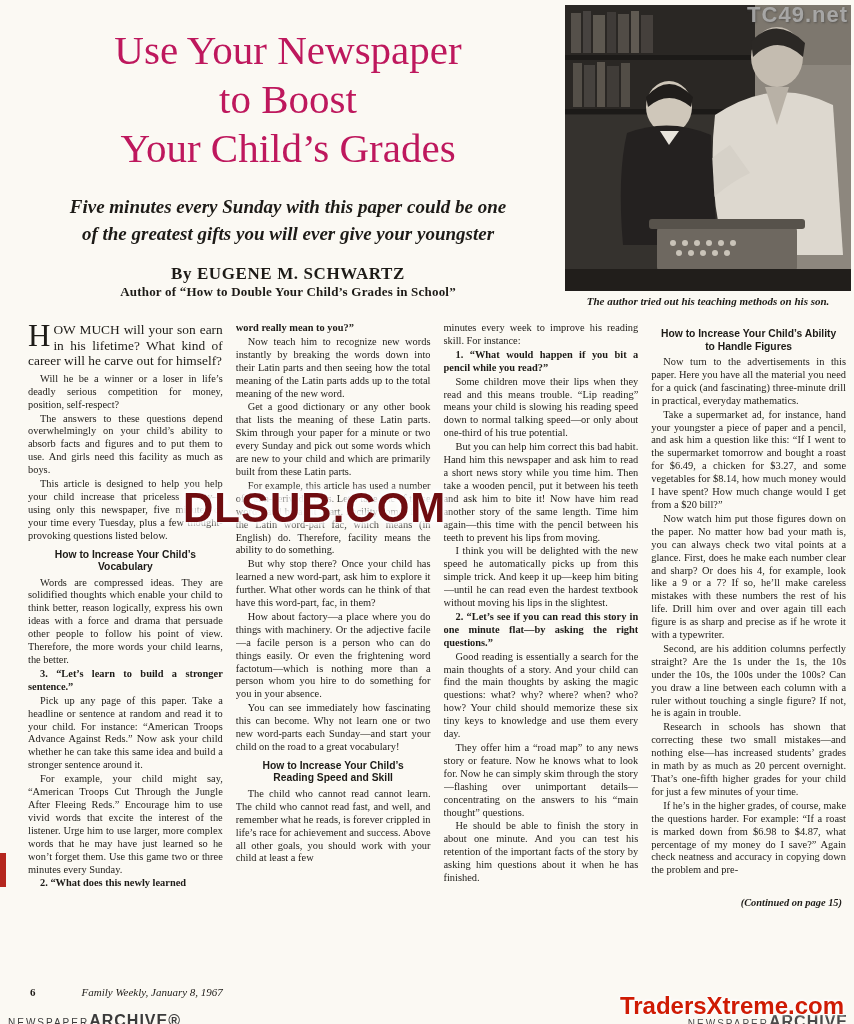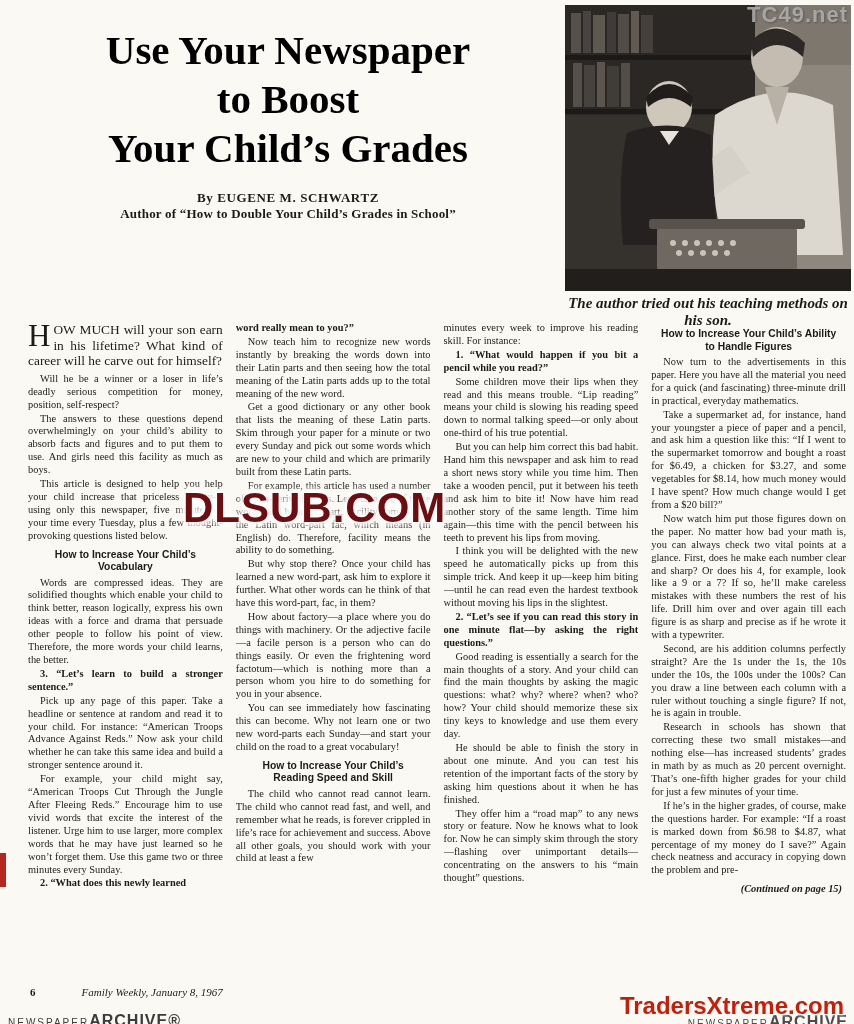--- a/index.html
+++ b/index.html
@@ -4,42 +4,42 @@
 <style>
   * { margin:0; padding:0; box-sizing:border-box; }
   html,body { background:#777; }
   .page {
     position:relative; width:854px; height:1024px; margin:0 auto;
     background:#fbf9f3; overflow:hidden;
     font-family:"Liberation Serif", serif; color:#1d1b17;
   }
   
   .masthead { position:absolute; left:34px; top:26px; width:508px; text-align:center; }
-  .title { font-size:41px; line-height:49px; font-weight:700; color:#000000; }
+  .title { font-size:41px; line-height:49px; font-weight:400; color:#be185d; }
   .subtitle { margin-top:20px; font-size:19px; line-height:27px; font-style:italic; font-weight:bold; }
-  .byline { margin-top:17px; font-size:13px; font-weight:bold; letter-spacing:.6px; }
+  .byline { margin-top:17px; font-size:17px; font-weight:bold; letter-spacing:.6px; }
   .credit { font-size:13px; font-weight:bold; letter-spacing:.2px; }
   
   .photo { position:absolute; top:5px; right:3px; width:286px; height:286px; background:#2e2b28; }
   .photo svg { display:block; width:100%; height:100%; }
   .caption { position:absolute; top:295px; right:3px; width:286px; text-align:center;
-             font-size:15px; font-weight:bold; font-style:italic; }
+             font-size:11px; font-weight:bold; font-style:italic; }
   
   .columns { position:absolute; left:28px; top:322px; width:818px; height:666px; display:flex; gap:13px; }
   .col { flex:1; height:100%; overflow:hidden; font-size:10.4px; line-height:12.9px; text-align:justify; }
   .col p { margin:0 0 1px; }
   p.para { text-indent:12px; }
   p.cont { text-indent:0; }
   p.intro { font-size:13.4px; line-height:15.6px; margin-bottom:4px; text-align:justify; }
   .dropcap { float:left; font-size:31px; line-height:27px; padding-right:3px; }
   h3.heading { font-family:"Liberation Sans", sans-serif; font-size:10.3px; line-height:12.5px;
                text-align:center; margin:6px 6px 3px; font-weight:bold; }
   p.numbered { font-weight:bold; text-indent:12px; }
   p.numbered-cont { font-weight:bold; text-indent:0; }
-  p.continued { font-style:italic; font-weight:bold; text-align:right; margin-top:6px; padding-right:4px; }
+  p.continued { font-style:italic; font-weight:bold; text-align:right; margin-top:20px; padding-right:4px; }
   
   .footer { position:absolute; left:30px; top:986px; font-size:11px; }
   .footer .pg { font-weight:bold; font-style:normal; margin-right:46px; }
   .footer .pub { font-style:italic; }
   .archive-left { position:absolute; left:8px; bottom:-6px; color:#3b3b3b; white-space:nowrap; }
   .archive-left .sm, .archive-right .sm { font-family:"Liberation Sans", sans-serif; font-size:10px; letter-spacing:2px; }
   .archive-left .lg, .archive-right .lg { font-family:"Liberation Sans", sans-serif; font-size:16px; font-weight:bold; letter-spacing:1px; }
   .archive-right { position:absolute; right:6px; bottom:-7px; color:#4a4a4a; white-space:nowrap; }
   
   .wm-top { position:absolute; top:2px; right:6px; font-family:"Liberation Sans", sans-serif;
@@ -55,20 +55,24 @@
 </style>
 </head>
 <body>
 
 <div class="page">
 
   <div class="masthead">
     <div class="title">Use Your Newspaper</div>
     <div class="title">to Boost</div>
     <div class="title">Your Child’s Grades</div>
+    <div class="subtitle">
+      <div>Five minutes every Sunday with this paper could be one</div>
+      <div>of the greatest gifts you will ever give your youngster</div>
+    </div>
     <div class="byline">By EUGENE M. SCHWARTZ</div>
     <div class="credit">Author of “How to Double Your Child’s Grades in School”</div>
   </div>
 
   <div class="photo">
     <svg viewBox="0 0 286 286" preserveAspectRatio="none">
       <rect x="0" y="0" width="286" height="286" fill="#35322e"></rect>
 
       <rect x="0" y="0" width="190" height="110" fill="#2a2724"></rect>
       <rect x="6" y="8" width="10" height="40" fill="#55504a"></rect>
@@ -146,22 +150,22 @@
         <p class="para">The child who cannot read cannot learn. The child who cannot read fast, and well, and remember what he reads, is forever crippled in life’s race for achievement and success. Above all other goals, you should work with your child at least a few</p>
       </div>
       <div class="col">
         <p class="cont">minutes every week to improve his reading skill. For instance:</p>
         <p class="numbered">1. “What would happen if you bit a pencil while you read?”</p>
         <p class="para">Some children move their lips when they read and this means trouble. “Lip reading” means your child is slowing his reading speed down to normal talking speed—or only about one-third of his true potential.</p>
         <p class="para">But you can help him correct this bad habit. Hand him this newspaper and ask him to read a short news story while you time him. Then take a wooden pencil, put it between his teeth and ask him to bite it! Now have him read another story of the same length. Time him again—this time with the pencil between his teeth to prevent his lips from moving.</p>
         <p class="para">I think you will be delighted with the new speed he automatically picks up from this simple trick. And keep it up—keep him biting—until he can read even the hardest textbook without moving his lips in the slightest.</p>
         <p class="numbered">2. “Let’s see if you can read this story in one minute flat—by asking the right questions.”</p>
         <p class="para">Good reading is essentially a search for the main thoughts of a story. And your child can find the main thoughts by asking the magic questions: what? why? where? when? who? how? Your child should memorize these six tiny keys to knowledge and use them every day.</p>
+        <p class="para">They offer him a “road map” to any news story or feature. Now he knows what to look for. Now he can simply skim through the story—flashing over unimportant details—concentrating on the answers to his “main thought” questions.</p>
         <p class="para">He should be able to finish the story in about one minute. And you can test his retention of the important facts of the story by asking him questions about it when he has finished.</p>
-        <p class="para">They offer him a “road map” to any news story or feature. Now he knows what to look for. Now he can simply skim through the story—flashing over unimportant details—concentrating on the answers to his “main thought” questions.</p>
       </div>
       <div class="col">
         <h3 class="heading">How to Increase Your Child’s Ability to Handle Figures</h3>
         <p class="para">Now turn to the advertisements in this paper. Here you have all the material you need for a quick (and fascinating) three-minute drill in practical, everyday mathematics.</p>
         <p class="para">Take a supermarket ad, for instance, hand your youngster a piece of paper and a pencil, and ask him a question like this: “If I went to the supermarket tomorrow and bought a roast for $6.49, a chicken for $3.27, and some vegetables for $8.14, how much money would I have spent? How much change would I get from a $20 bill?”</p>
         <p class="para">Now watch him put those figures down on the paper. No matter how bad your math is, you can always check two vital points at a glance. First, does he make each number clear and sharp? Or does his 4, for example, look like a 9 or a 7? If so, he’ll make careless mistakes with these numbers the rest of his life. Drill him over and over again till each figure is as sharp and precise as if he wrote it with a typewriter.</p>
         <p class="para">Second, are his addition columns perfectly straight? Are the 1s under the 1s, the 10s under the 10s, the 100s under the 100s? Can you draw a line between each column with a ruler without touching a single figure? If not, he is again in trouble.</p>
         <p class="para">Research in schools has shown that correcting these two small mistakes—and nothing else—has increased students’ grades in math by as much as 20 percent overnight. That’s one-fifth higher grades for your child for just a few minutes of your time.</p>
         <p class="para">If he’s in the higher grades, of course, make the questions harder. For example: “If a roast is marked down from $6.98 to $4.87, what percentage of my money do I save?” Again check neatness and accuracy in copying down the problem and pre-</p>
         <p class="continued">(Continued on page 15)</p>

